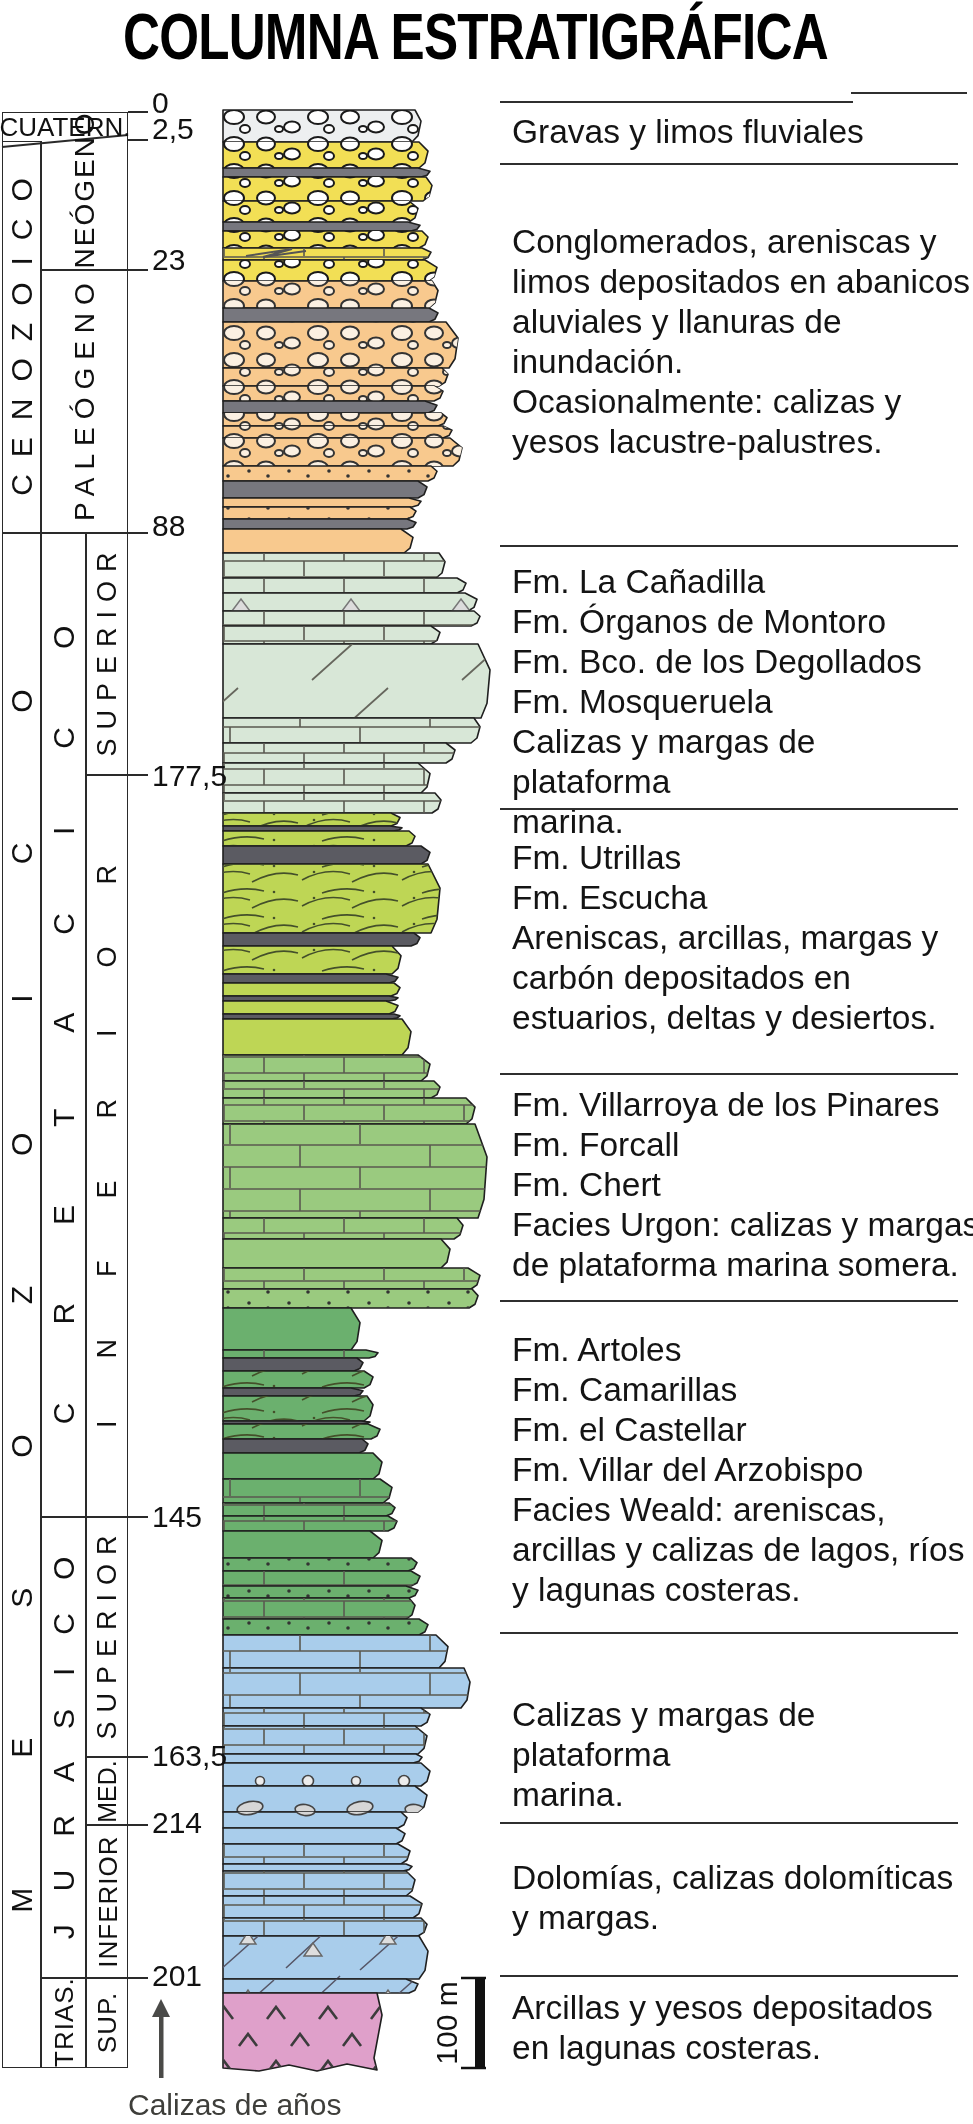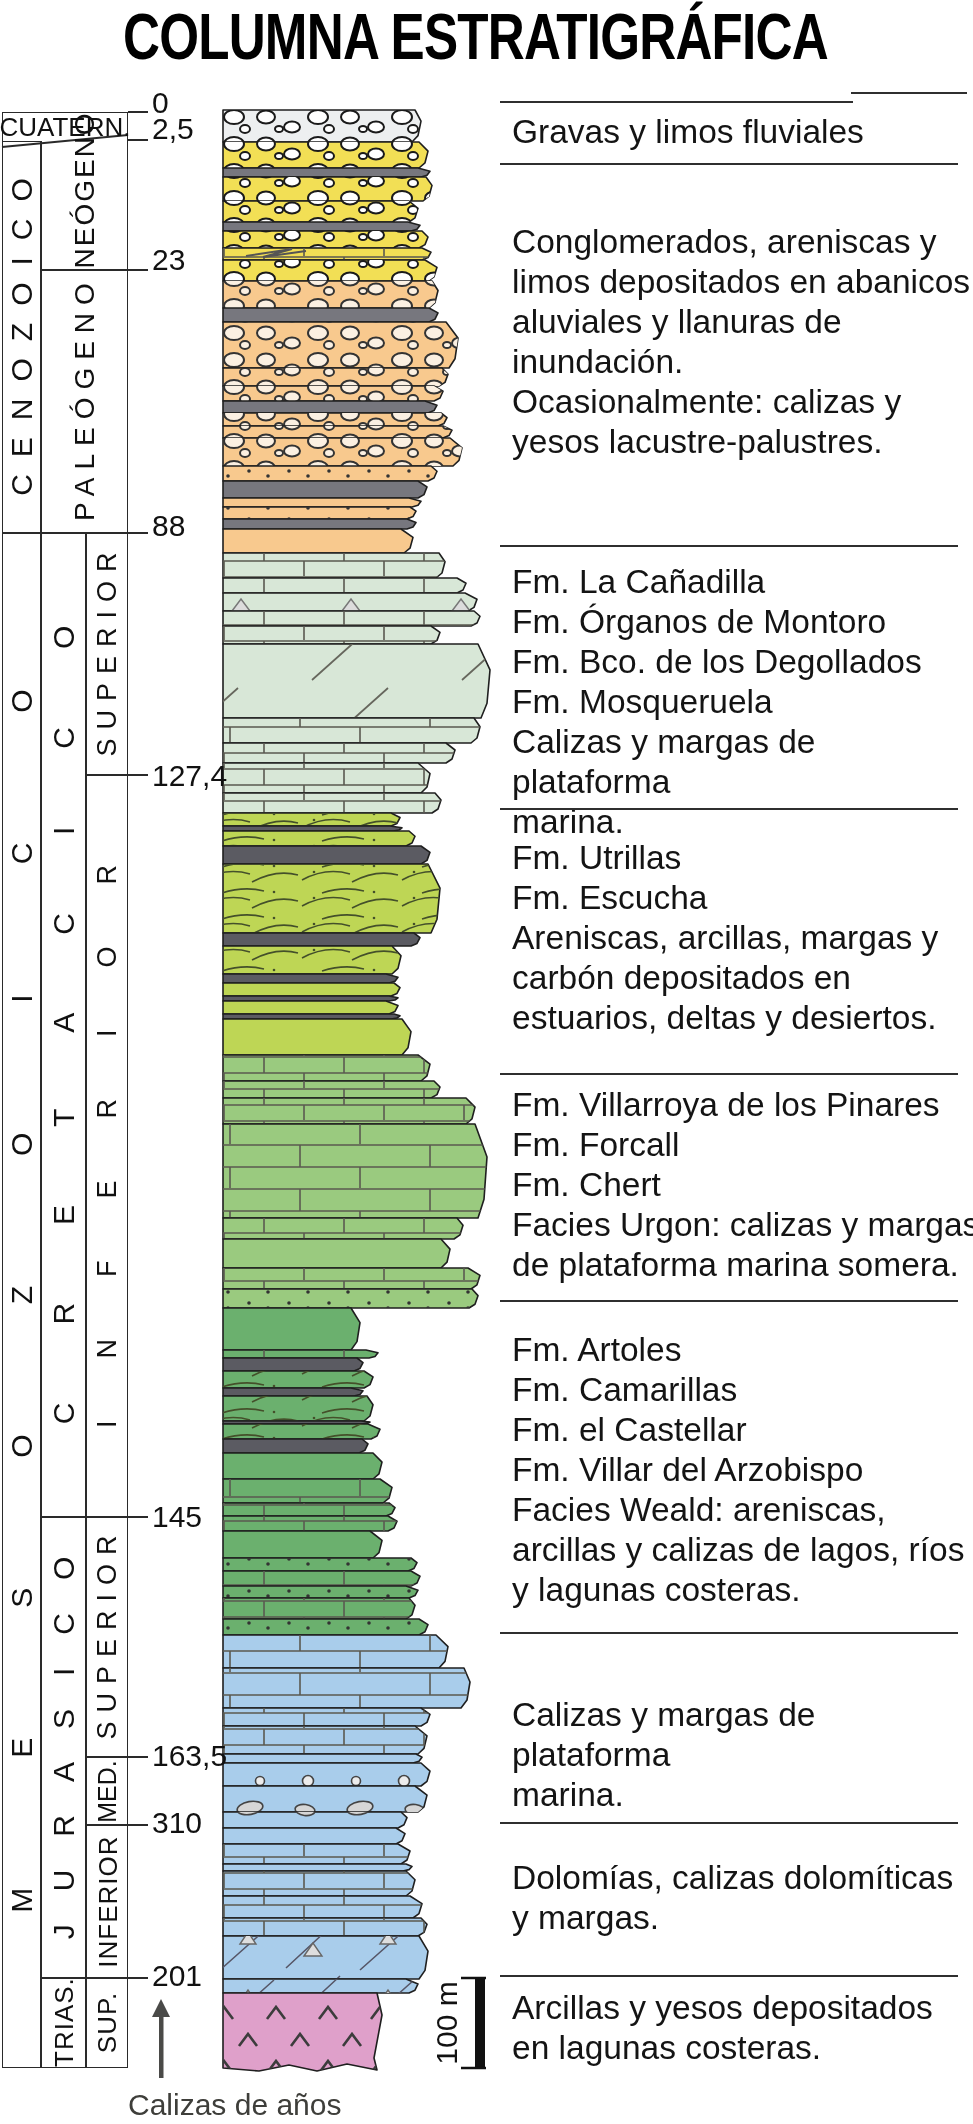--- a/index.html
+++ b/index.html
@@ -306,24 +306,24 @@
       <div class="chrono-box" style="left: 86px; top: 1825px; width: 42px; height: 153px;"></div>
       <div class="chrono-label" style="font-size: 26px; letter-spacing: 1px; width: 153px; height: 34px; line-height: 34px; left: 30.5px; top: 1884.5px; transform: rotate(-90deg); padding-left: 1px; box-sizing: border-box;">INFERIOR</div>
       <div class="chrono-box" style="left: 86px; top: 1978px; width: 42px; height: 90px;"></div>
       <div class="chrono-label" style="font-size: 26px; letter-spacing: 1px; width: 90px; height: 34px; line-height: 34px; left: 62px; top: 2006px; transform: rotate(-90deg); padding-left: 1px; box-sizing: border-box;">SUP.</div>
     </div>
   <div id="tick-labels">
       <div class="tick-label" style="left: 152px; top: 103px;">0</div>
       <div class="tick-label" style="left: 152px; top: 129px;">2,5</div>
       <div class="tick-label" style="left: 152px; top: 260px;">23</div>
       <div class="tick-label" style="left: 152px; top: 526px;">88</div>
-      <div class="tick-label" style="left: 152px; top: 776px;">127,4</div>
+      <div class="tick-label" style="left: 152px; top: 776px;">177,5</div>
       <div class="tick-label" style="left: 152px; top: 1517px; text-align: right;">145</div>
       <div class="tick-label" style="left: 152px; top: 1756px; text-align: center;">163,5</div>
-      <div class="tick-label" style="left: 152px; top: 1823px;">310</div>
+      <div class="tick-label" style="left: 152px; top: 1823px;">214</div>
       <div class="tick-label" style="left: 152px; top: 1976px;">201</div>
     </div>
   <div id="desc-col">
       <div class="desc-block" style="top: 112px;">
         <div>Gravas y limos fluviales</div>
       </div>
       <div class="desc-block" style="top: 222px;">
         <div>Conglomerados, areniscas y</div>
         <div>limos depositados en abanicos</div>
         <div>aluviales y llanuras de</div>

